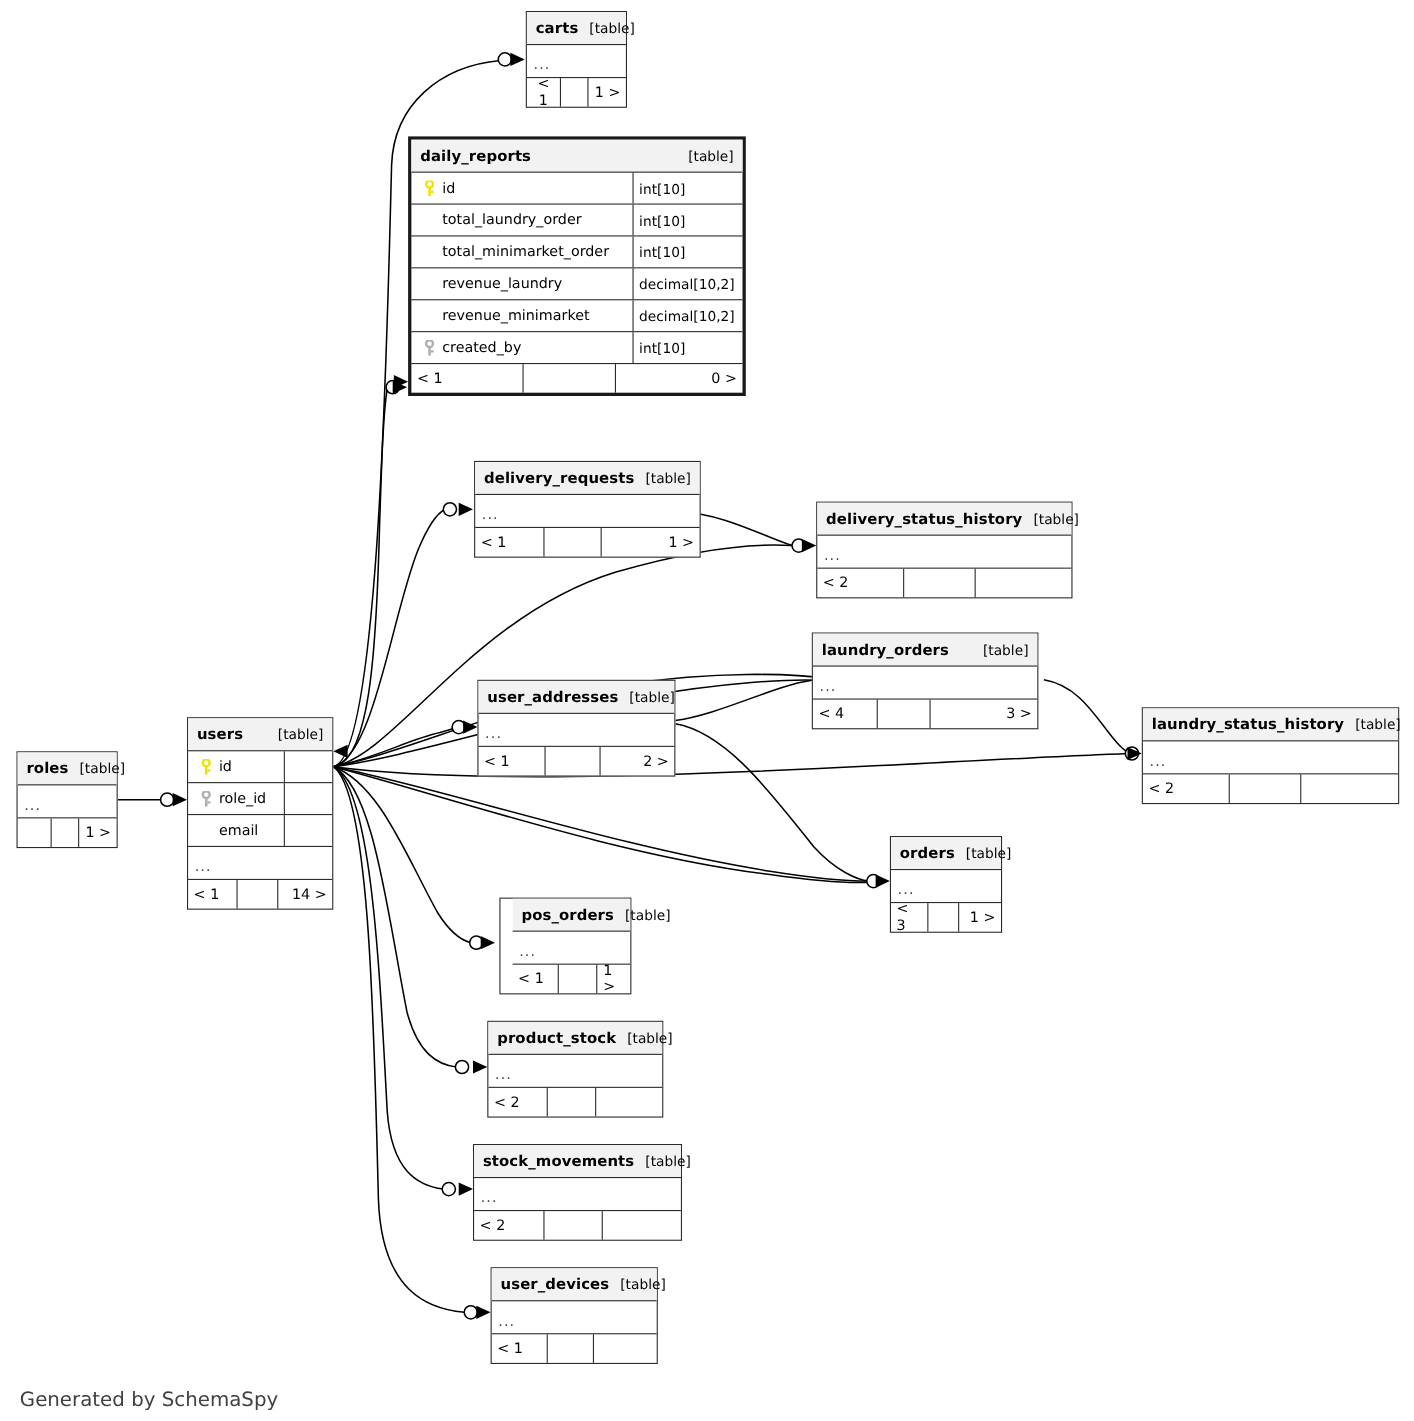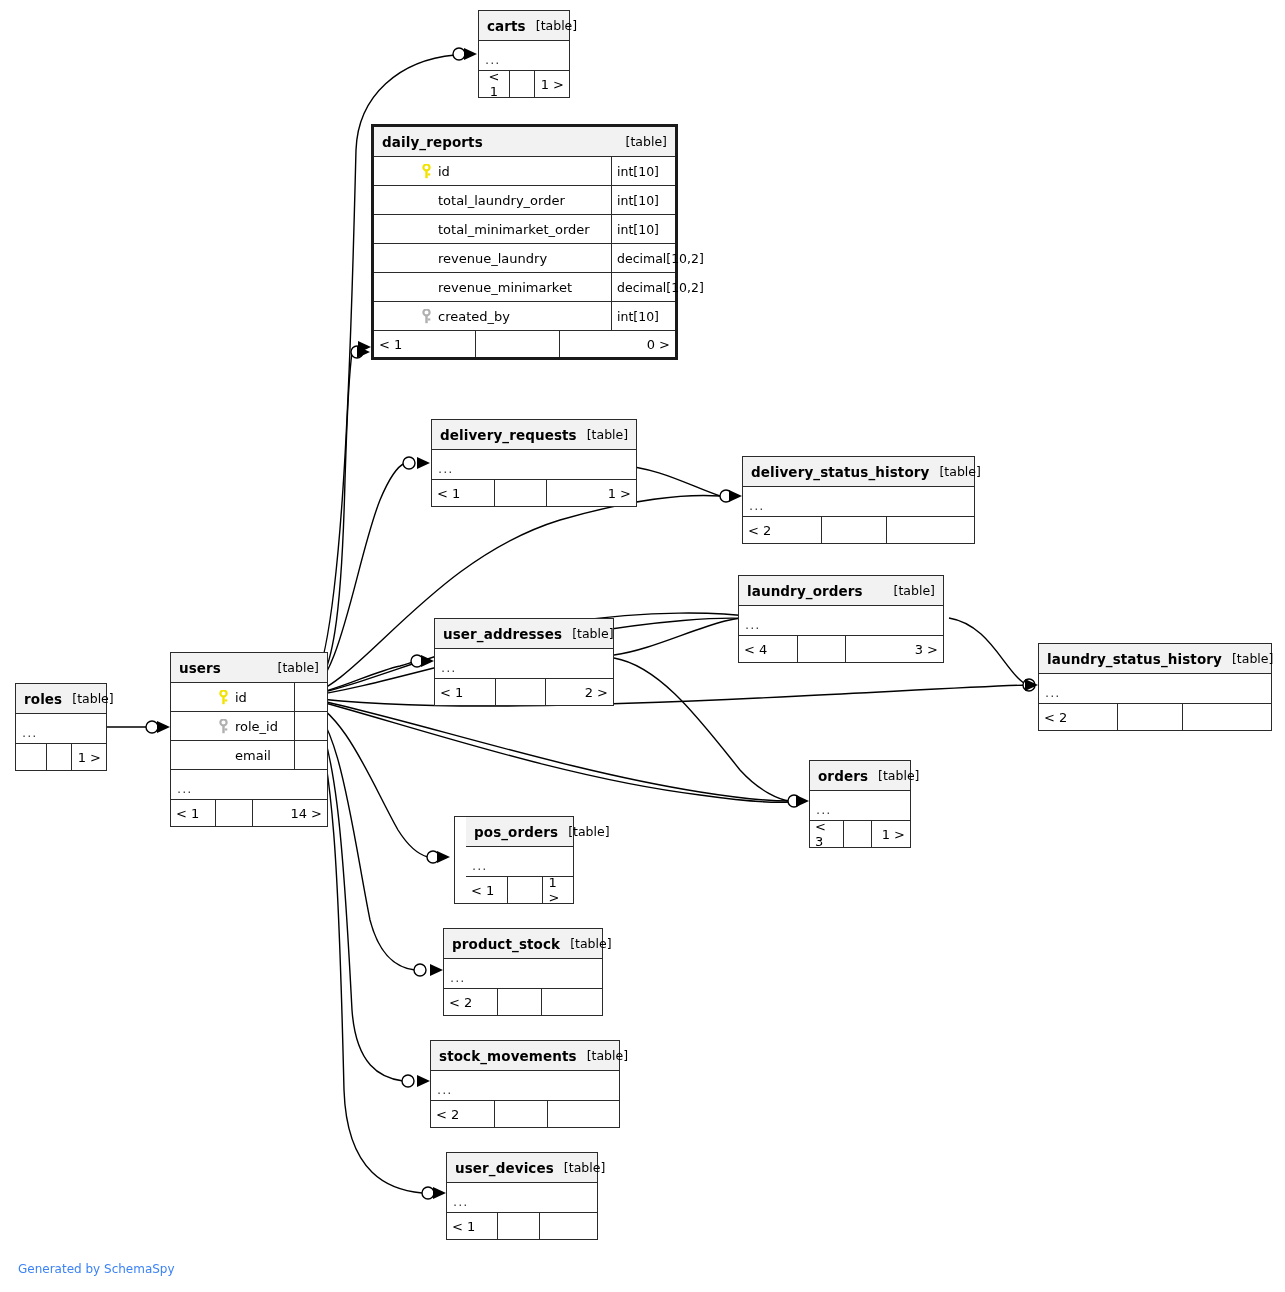--- a/index.html
+++ b/index.html
@@ -50,21 +50,20 @@
   }
   .t-row:last-child{border-bottom:1px solid #2b2b2b;}
   .c-name{
     box-sizing:border-box;
     flex:0 0 auto;
     display:flex;align-items:center;
     padding-left:6px;
     height:100%;
     border-right:1px solid #2b2b2b;
     white-space:nowrap;
-    margin-left:36px;
   }
   .c-type{
     box-sizing:border-box;
     flex:1 1 auto;
     display:flex;align-items:center;
     padding-left:5px;height:100%;
     white-space:nowrap;
     font-size:12.5px;
   }
   .keyslot{width:20px;flex:0 0 20px;display:flex;align-items:center;justify-content:center;}
@@ -87,21 +86,21 @@
     padding:0 5px;
   }
   .f-cell:last-child{border-right:none;}
   .f-left{justify-content:flex-start;}
   .f-mid{justify-content:center;}
   .f-right{justify-content:flex-end;}
 
   .credit{
     position:absolute;
     left:18px;top:1262px;
-    font-size:12px;color:#3b82f6;
+    font-size:18px;color:#404040;
     white-space:nowrap;
   }
 </style>
 </head>
 <body>
 
 <div id="canvas">
 
   <svg class="edges" viewBox="0 0 1285 1292" xmlns="http://www.w3.org/2000/svg">
     <g fill="none" stroke="#000000" stroke-width="1.4">
@@ -339,21 +338,21 @@
         </div>
         <div class="t-body">
           <div class="ellipsis-row">...</div>
         </div>
         <div class="t-footer">
           <span class="f-cell f-left" style="width:31px"></span>
           <span class="f-cell f-mid" style="width:25px"></span>
           <span class="f-cell f-right" style="flex:1 1 auto">1 &gt;</span>
         </div>
       </div>
-      <div class="table-node" style="left: 170px; top: 652px; width: 158px;">
+      <div class="table-node" style="left: 170px; top: 652px; width: 133px;">
         <div class="t-header">
           <span class="t-name">users</span>
           <span class="t-tag">[table]</span>
         </div>
         <div class="t-body">
           <div class="t-row">
             <span class="c-name" style="width:88px">
               <span class="keyslot">
                 <svg width="11" height="15" viewBox="0 0 11 15">
                   <circle cx="5.5" cy="3.4" r="3.1" fill="none" stroke="#f2e200" stroke-width="2.2"></circle>

